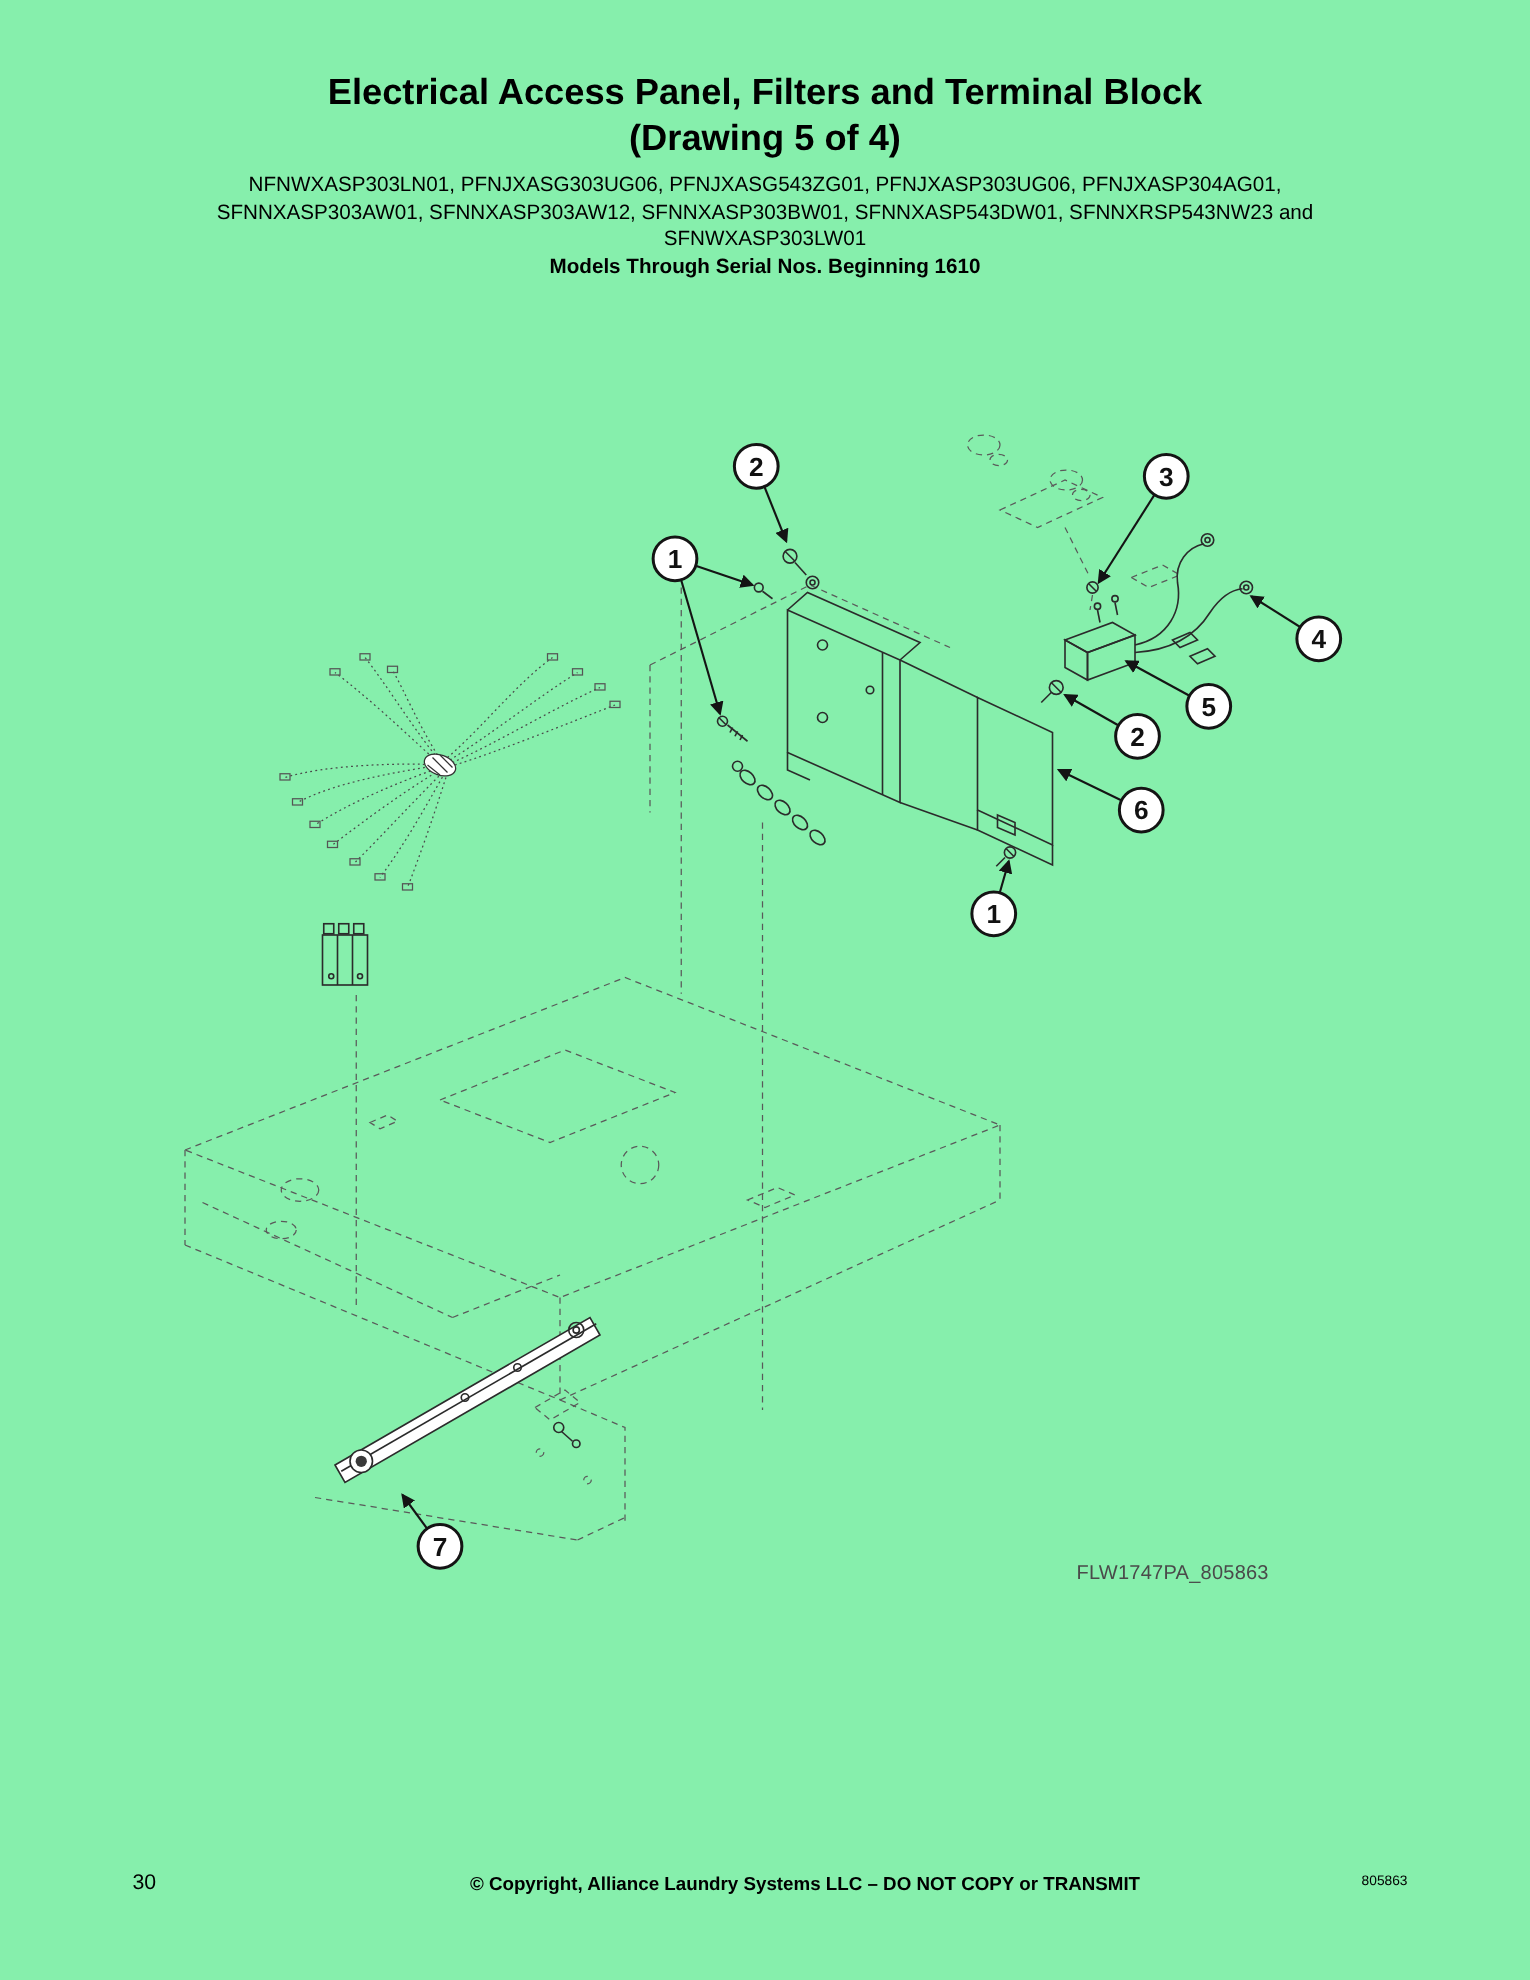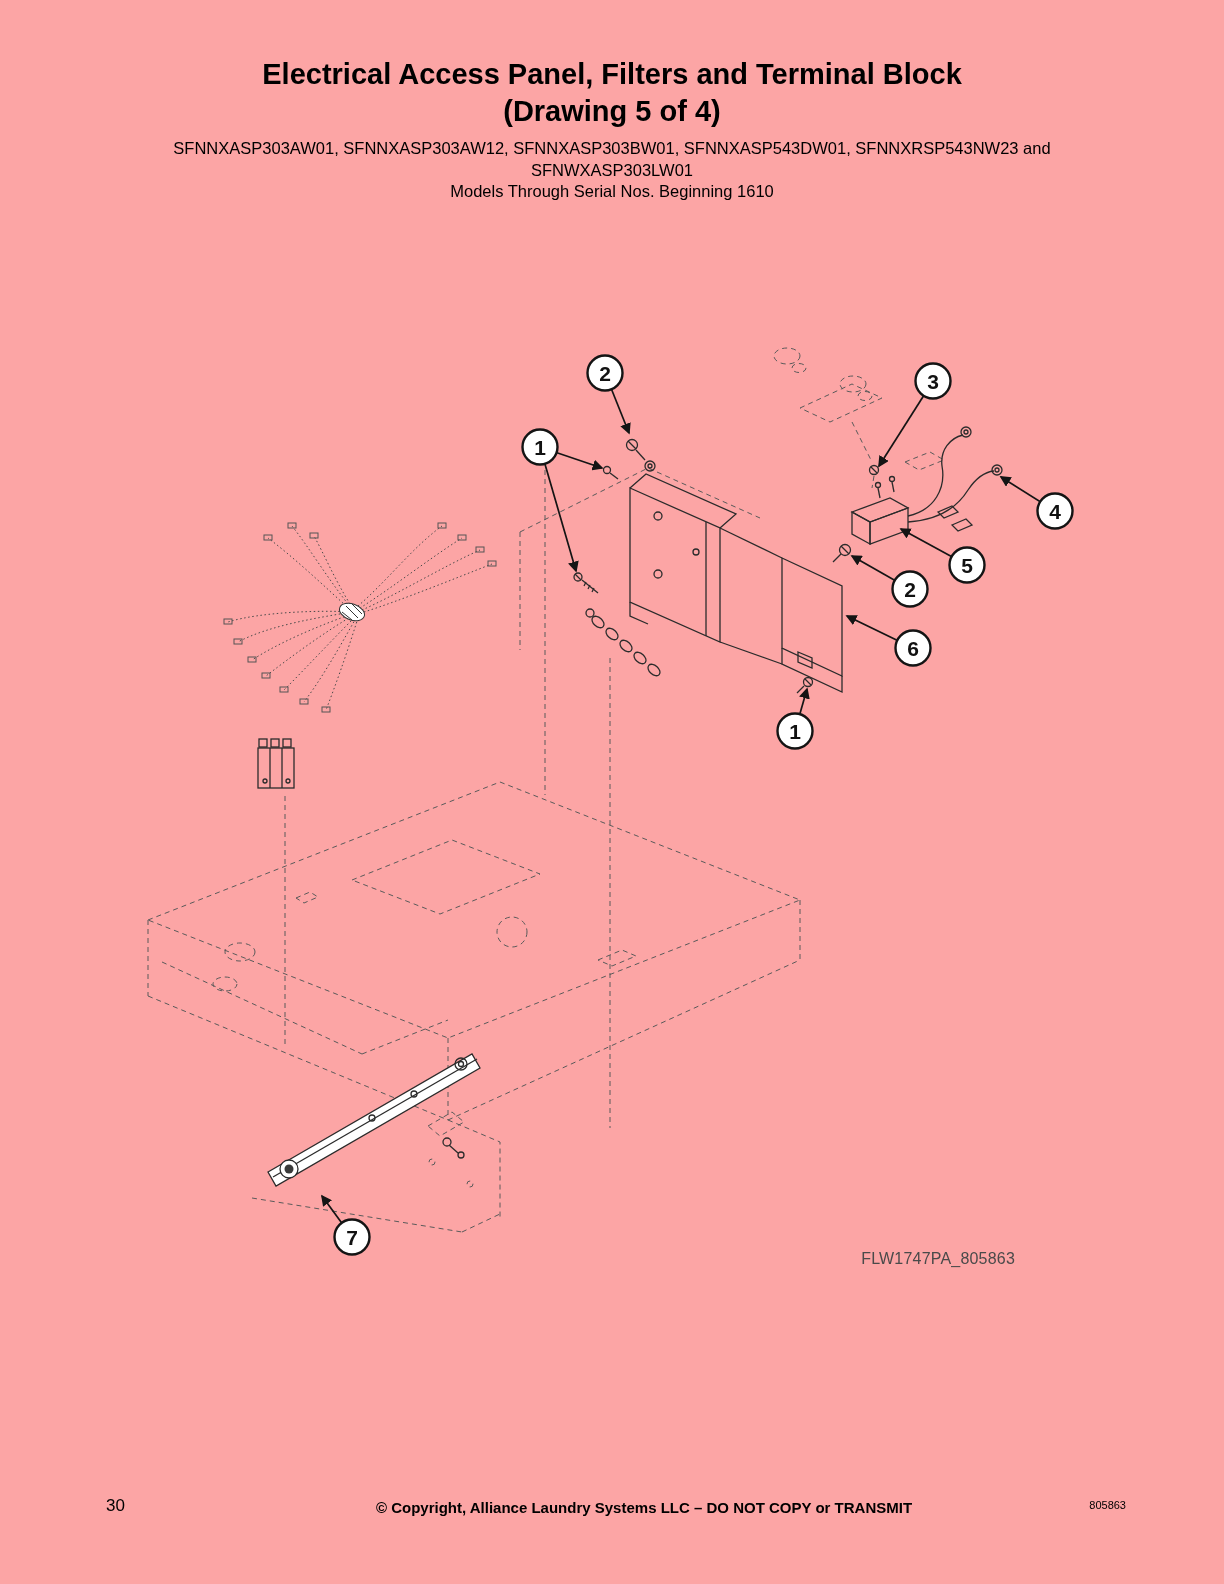--- a/index.html
+++ b/index.html
@@ -1,29 +1,29 @@
 <!DOCTYPE html>
 <html><head>
 <meta charset="utf-8">
 <style>
   html, body { margin: 0; padding: 0; background: #ffffff; }
   .page {
     position: relative;
     width: 1224px;
     height: 1584px;
-    background: #fca5a5;
+    background: #86efac;
     font-family: "Liberation Sans", sans-serif;
     color: #000;
     overflow: hidden;
   }
   .header { position: absolute; top: 56px; left: 0; width: 100%; text-align: center; }
   .title-line { font-size: 29px; font-weight: bold; line-height: 37px; }
   .models-block { position: absolute; top: 138px; left: 62px; width: 1100px; text-align: center; }
   .model-line { font-size: 16.5px; line-height: 21.5px; }
-  .serial-note { font-size: 16.5px; line-height: 21.5px; }
+  .serial-note { font-size: 16.5px; line-height: 21.5px; font-weight: bold; }
   .figure-code {
     position: absolute; top: 1250px; left: 815px; width: 200px;
     text-align: right; font-size: 16px; color: #4a4a4a; letter-spacing: 0.2px;
   }
   .footer-pagenum { position: absolute; top: 1496px; left: 106px; font-size: 17px; }
   .footer-copy { position: absolute; top: 1499px; left: 0; width: 100%; text-align: center; font-size: 15px; font-weight: bold; margin-left: 32px; }
   .footer-doc { position: absolute; top: 1499px; right: 98px; font-size: 11px; }
 
   svg.drawing { position: absolute; top: 320px; left: 0; }
   .solid   { fill: none; stroke: #2b2b2b; stroke-width: 1.3; }
@@ -40,20 +40,21 @@
 <body>
 
 <div class="page">
 
   <div class="header">
     <div class="title-line">Electrical Access Panel, Filters and Terminal Block</div>
     <div class="title-line">(Drawing 5 of 4)</div>
   </div>
 
   <div class="models-block">
+    <div class="model-line">NFNWXASP303LN01, PFNJXASG303UG06, PFNJXASG543ZG01, PFNJXASP303UG06, PFNJXASP304AG01,</div>
     <div class="model-line">SFNNXASP303AW01, SFNNXASP303AW12, SFNNXASP303BW01, SFNNXASP543DW01, SFNNXRSP543NW23 and</div>
     <div class="model-line">SFNWXASP303LW01</div>
     <div class="serial-note">Models Through Serial Nos. Beginning 1610</div>
   </div>
 
   <svg class="drawing" width="1224" height="960" viewBox="0 0 1224 960">
     <defs>
       <marker id="arrowhead" viewBox="0 0 10 10" refX="8.5" refY="5" markerWidth="6.5" markerHeight="6.5" orient="auto-start-reverse">
         <path d="M0,0 L10,5 L0,10 z" fill="#141414"></path>
       </marker>

